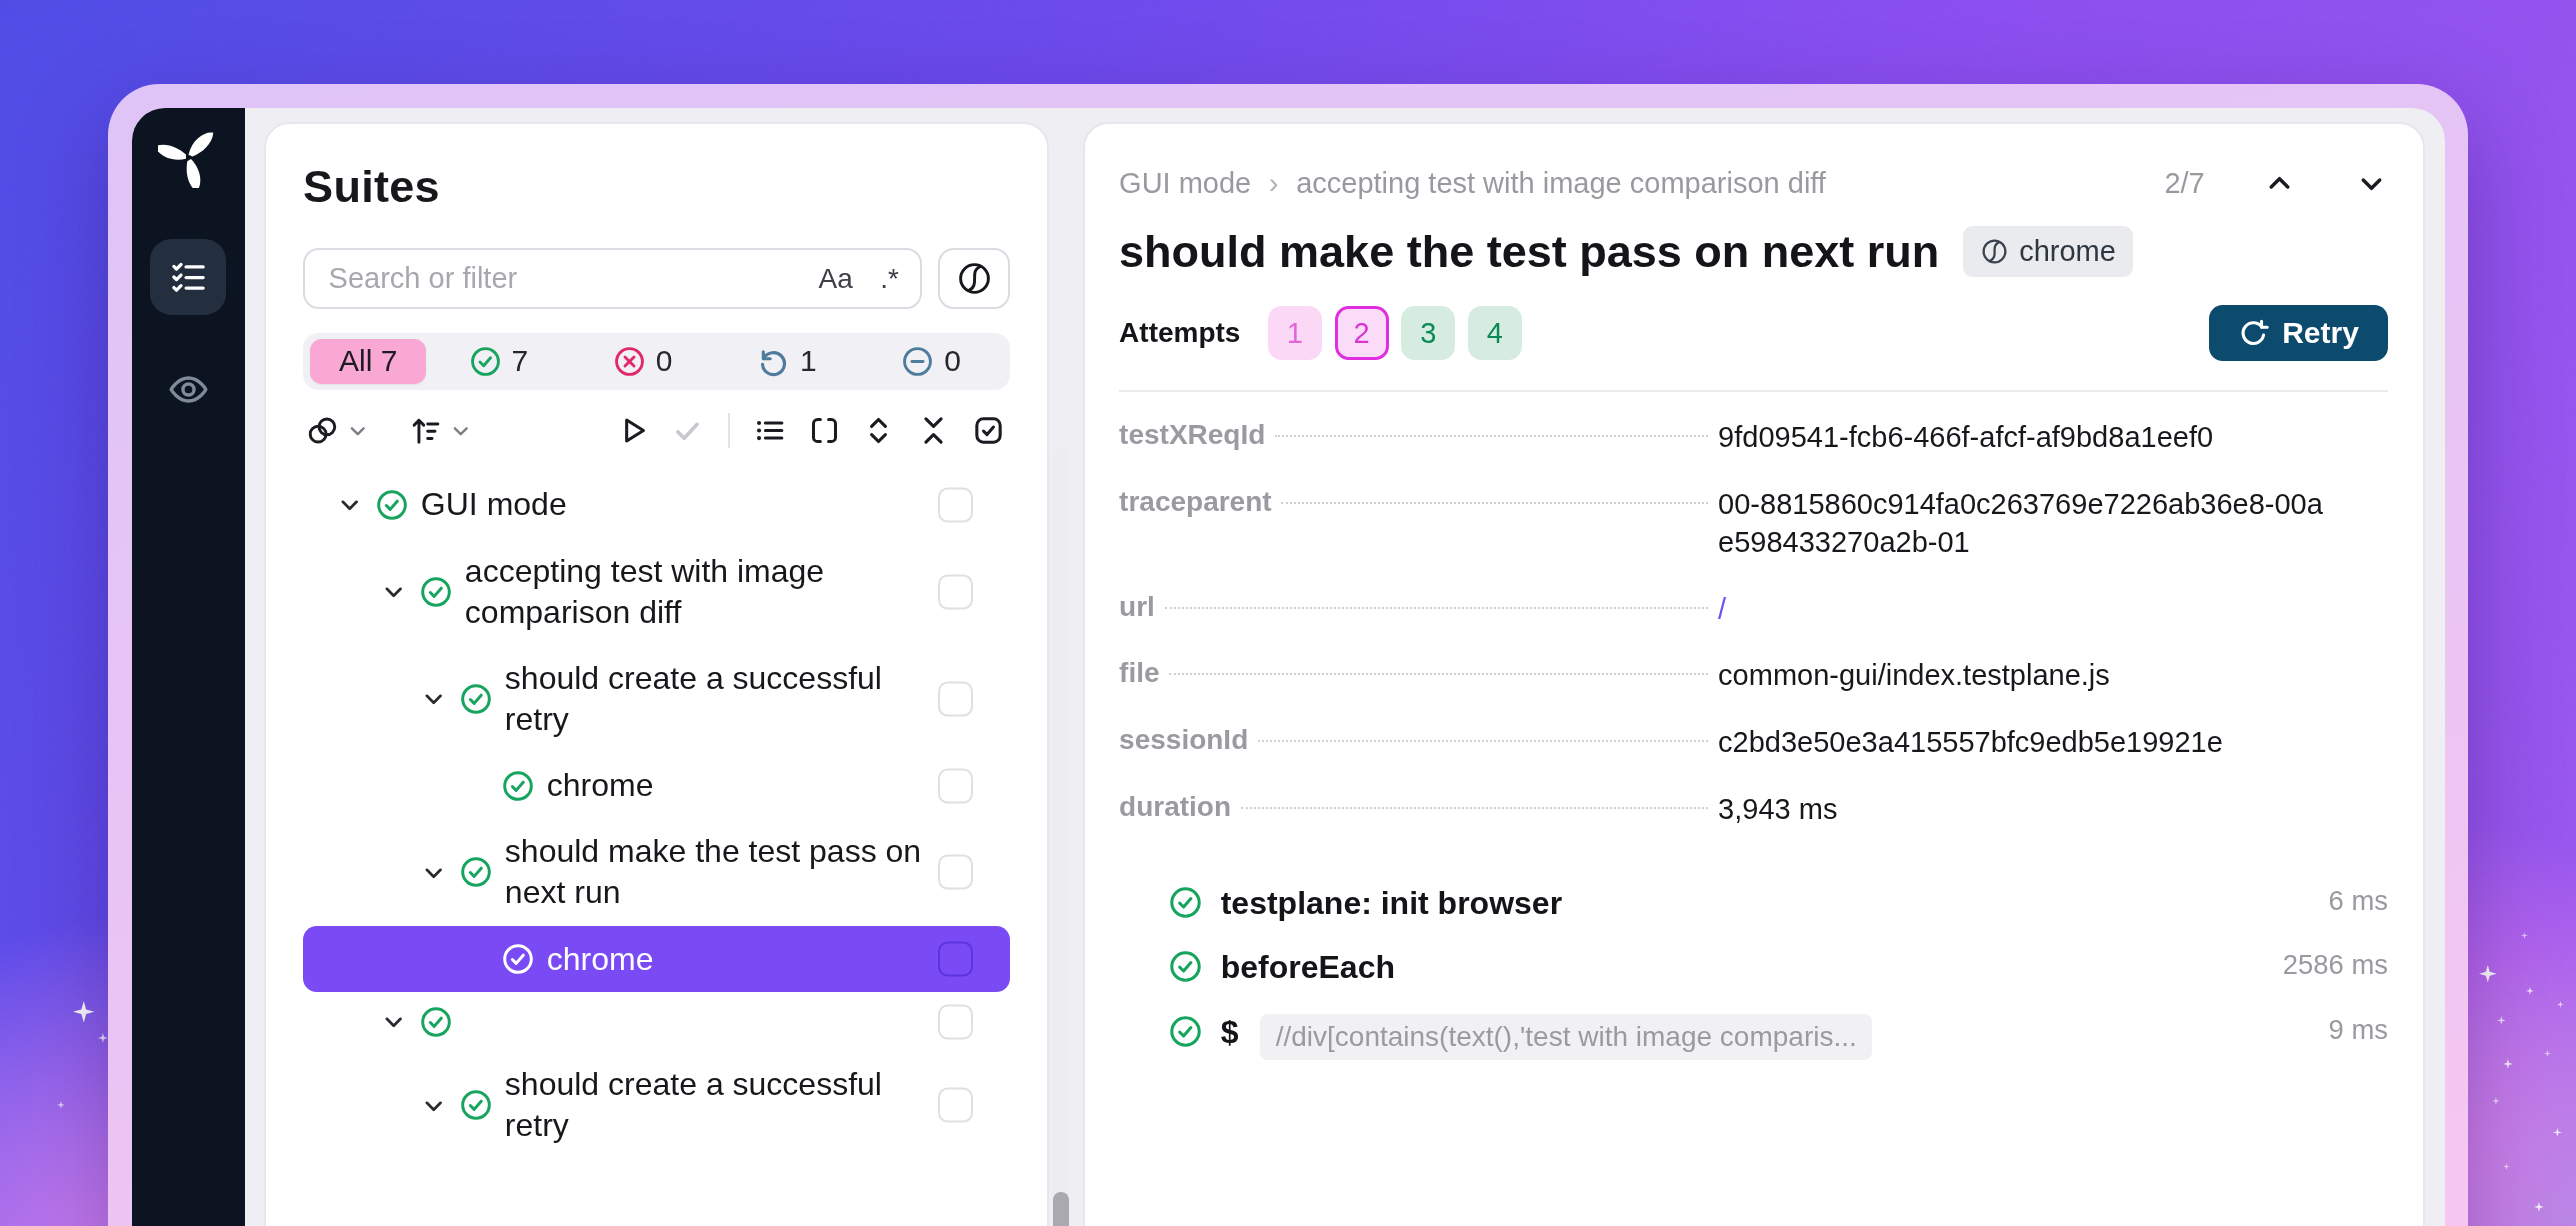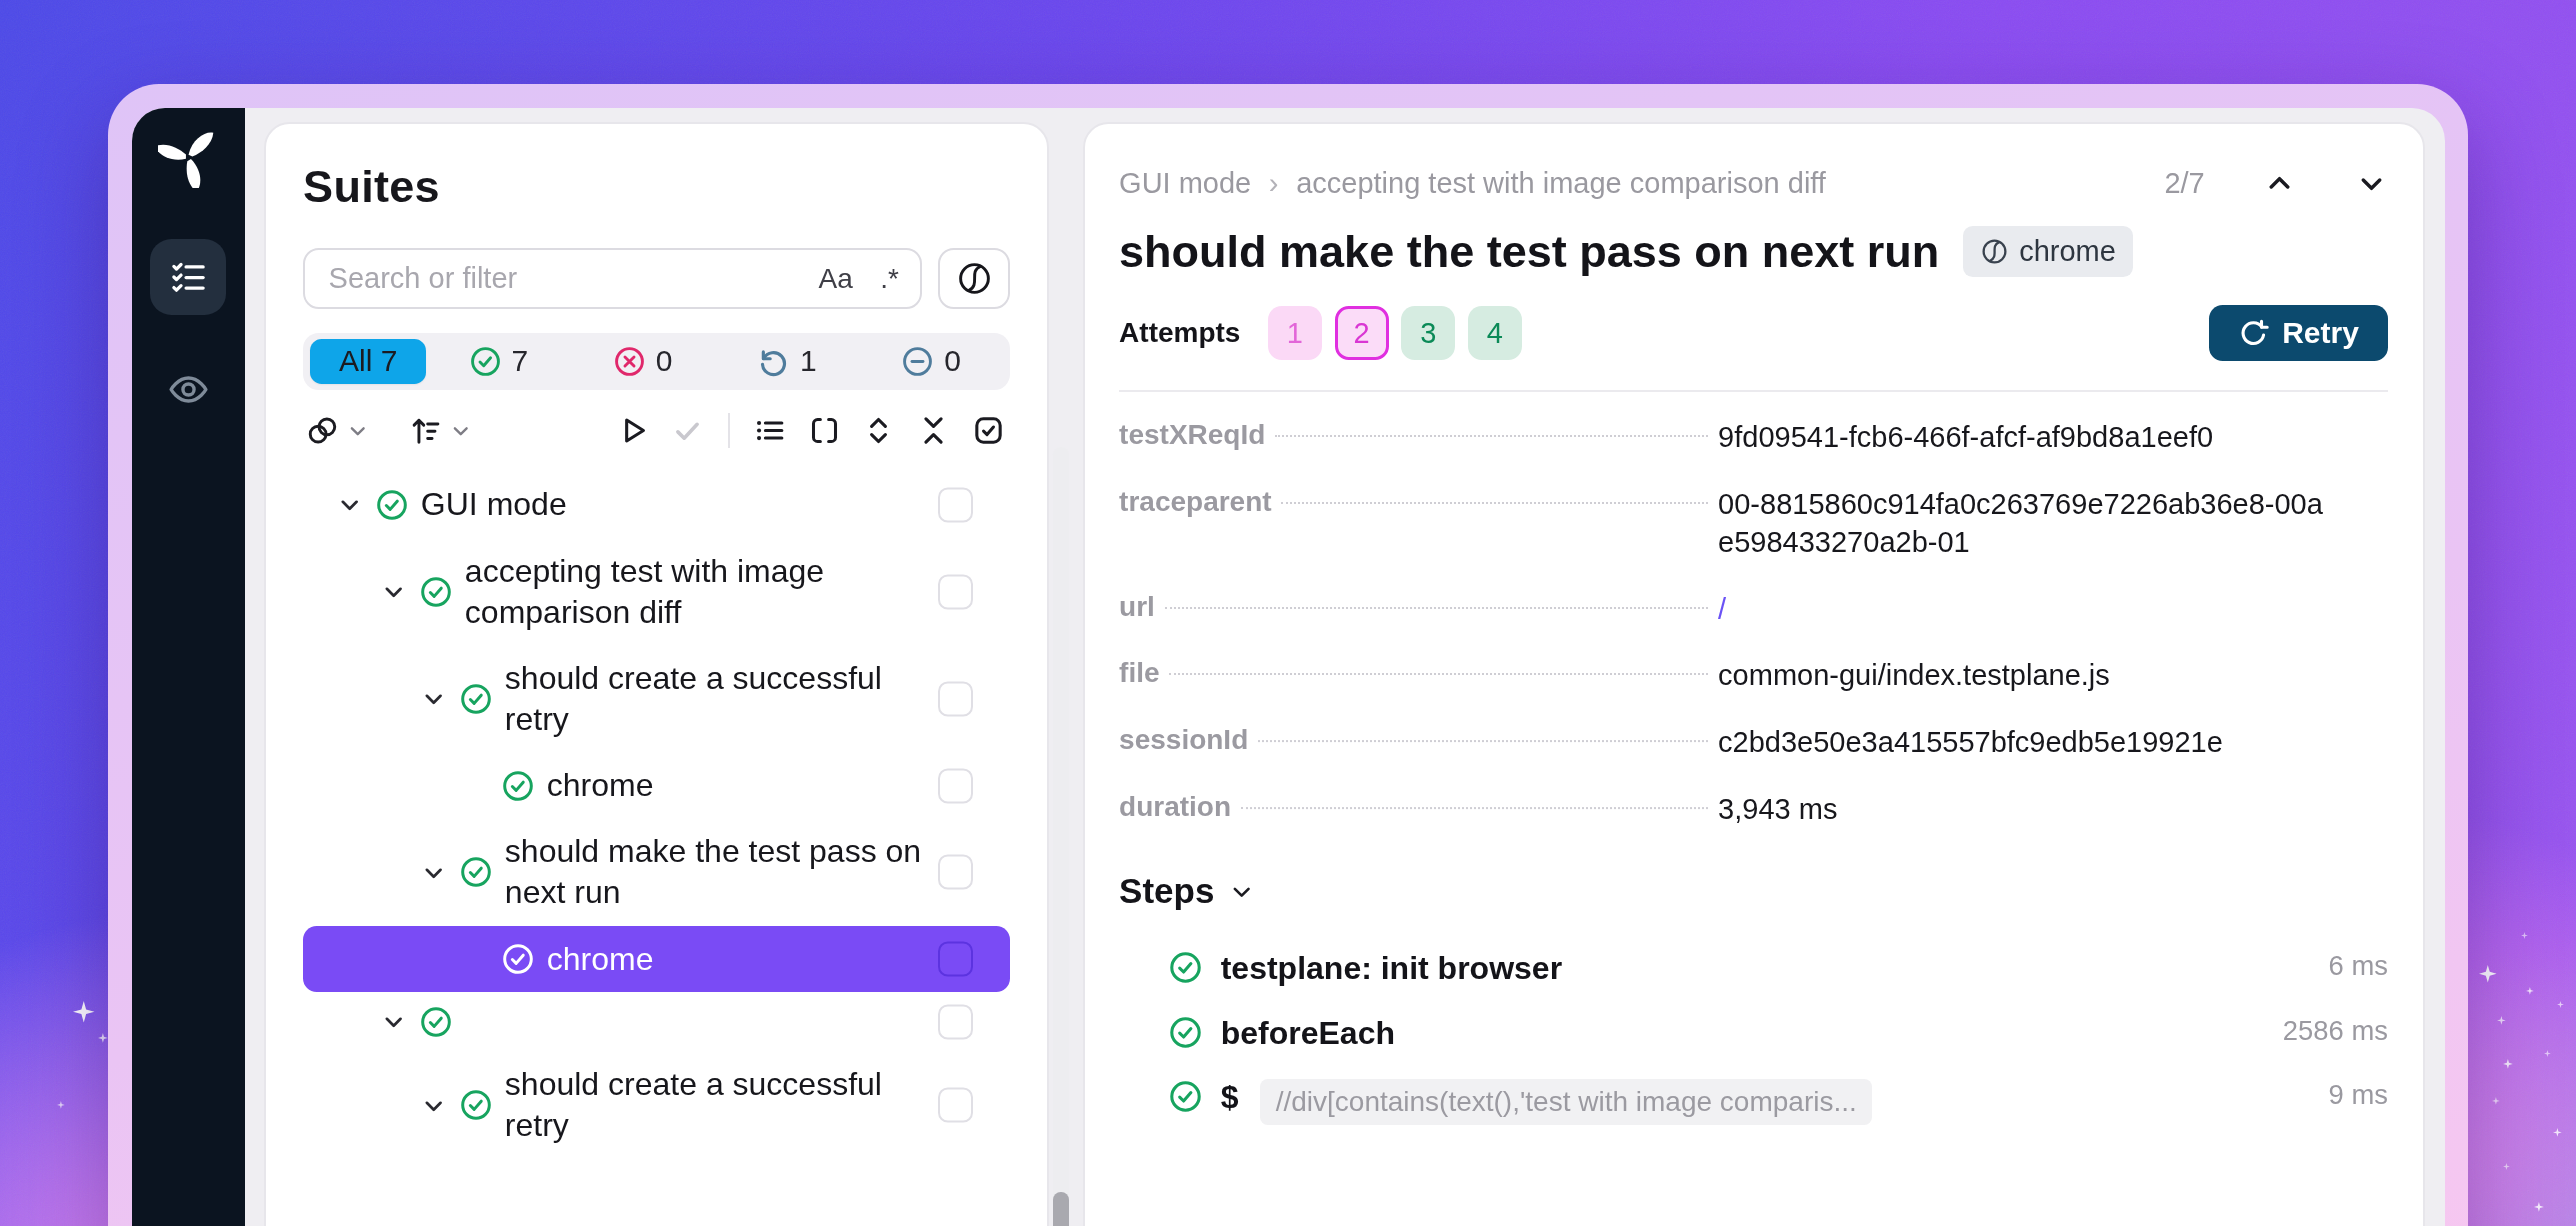--- a/index.html
+++ b/index.html
@@ -40,21 +40,21 @@
   .main{flex:1;padding:43px 35px 0 34px;min-width:0;}
   
   .suites h1{font-size:45px;font-weight:700;color:#17171c;margin:3.9px 0 35px;letter-spacing:0.3px;}
   .search-row{display:flex;gap:15.7px;margin-bottom:23.5px;}
   .search-box{flex:1;height:57px;border:2px solid #dcdbe1;border-radius:15.7px;display:flex;align-items:center;padding:0 21.5px;gap:27.4px;background:#fff;}
   .search-box input{flex:1;border:0;outline:0;font-size:29px;color:#17171c;font-family:inherit;background:transparent;min-width:0;}
   .search-box input::placeholder{color:#a8a7ae;}
   .tok{font-size:28px;color:#3f3f47;cursor:pointer;white-space:nowrap;}
   .globe-btn{width:72px;height:61px;border:2px solid #dcdbe1;border-radius:15.7px;background:#fff;display:grid;place-items:center;cursor:pointer;color:#16161b;box-sizing:border-box;}
   .filter-bar{height:57px;background:#f1f0f4;border-radius:15.7px;display:flex;align-items:center;padding:0 6.9px;margin-bottom:23.5px;}
-  .chip-all{background:#0ea5e9;border-radius:11.7px;height:45px;display:flex;align-items:center;padding:0 29px;font-size:30px;color:#1b1b21;cursor:pointer;box-shadow:0 1px 2px rgba(0,0,0,.06);}
+  .chip-all{background:#f9a8d4;border-radius:11.7px;height:45px;display:flex;align-items:center;padding:0 29px;font-size:30px;color:#1b1b21;cursor:pointer;box-shadow:0 1px 2px rgba(0,0,0,.06);}
   .fitem{flex:1;display:flex;align-items:center;justify-content:center;gap:9.8px;font-size:30px;color:#26262c;cursor:pointer;}
   .toolbar{display:flex;align-items:center;margin:3.9px 2px 23.5px;color:#1b1b21;}
   .tbi{display:grid;place-items:center;cursor:pointer;margin-right:21.5px;}
   .tb-group{display:flex;align-items:center;gap:5.9px;cursor:pointer;margin-right:39px;}
   .tb-div{width:2px;height:35px;background:#e4e3e8;margin:0 23.5px 0 2px;}
   .spacer{flex:1;}
   
   .tree{position:relative;}
   .row{display:flex;align-items:center;padding:12.7px 7.8px 12.7px 0;position:relative;border-radius:13.7px;color:#17171c;}
   .row .chev{color:#2a2a30;margin-right:11.7px;flex-shrink:0;display:grid;place-items:center;cursor:pointer;}
@@ -491,26 +491,20 @@
     </div>
     <div class="kv">
       <span class="k">
               <span>duration</span>
               <span class="leader"></span>
             </span>
       <span class="v">3,943 ms</span>
     </div>
 
     <div class="steps">
-      <div class="sect">
-        <span>Steps</span>
-        <svg width="27.4" height="27.4" viewBox="0 0 24 24" fill="none" stroke="#1b1b21" stroke-width="2.3" stroke-linecap="round" stroke-linejoin="round">
-                <path d="M6 9.5l6 6 6-6"></path>
-              </svg>
-      </div>
 
       <div class="step">
         <span class="st">
                 <svg width="35" height="35" viewBox="0 0 24 24" fill="none" stroke="#17a45f" stroke-width="2.1" stroke-linecap="round" stroke-linejoin="round">
                   <circle cx="12" cy="12" r="9.4"></circle>
                   <path d="M8 12.4l2.7 2.7 5-5.8"></path>
                 </svg>
               </span>
         <span class="nm">testplane: init browser</span>
         <span class="dur">6 ms</span>

